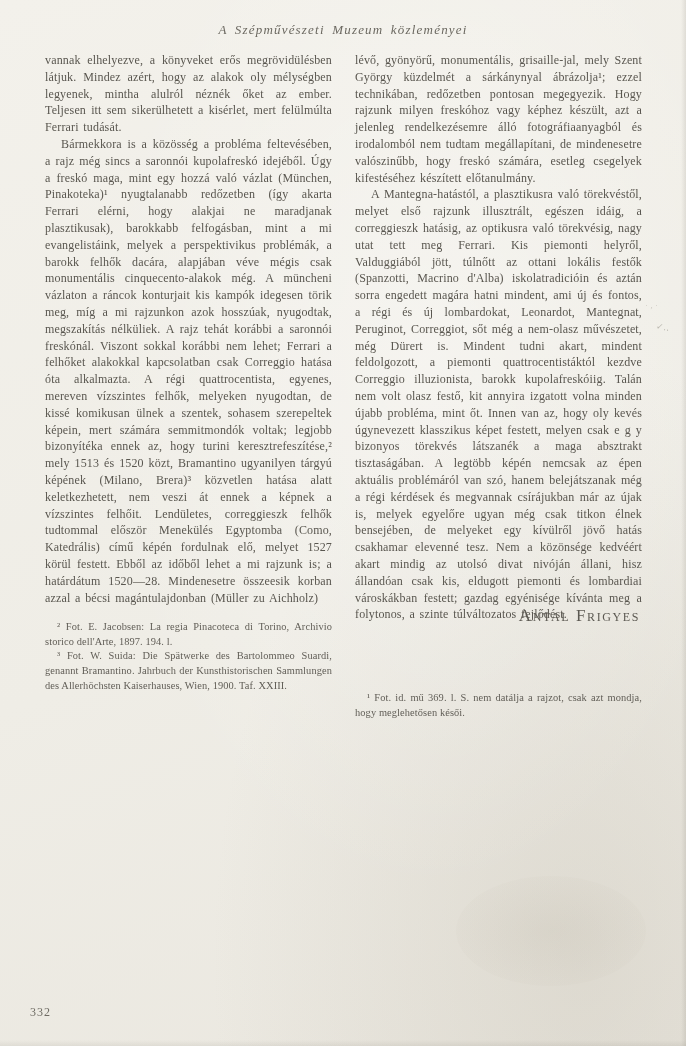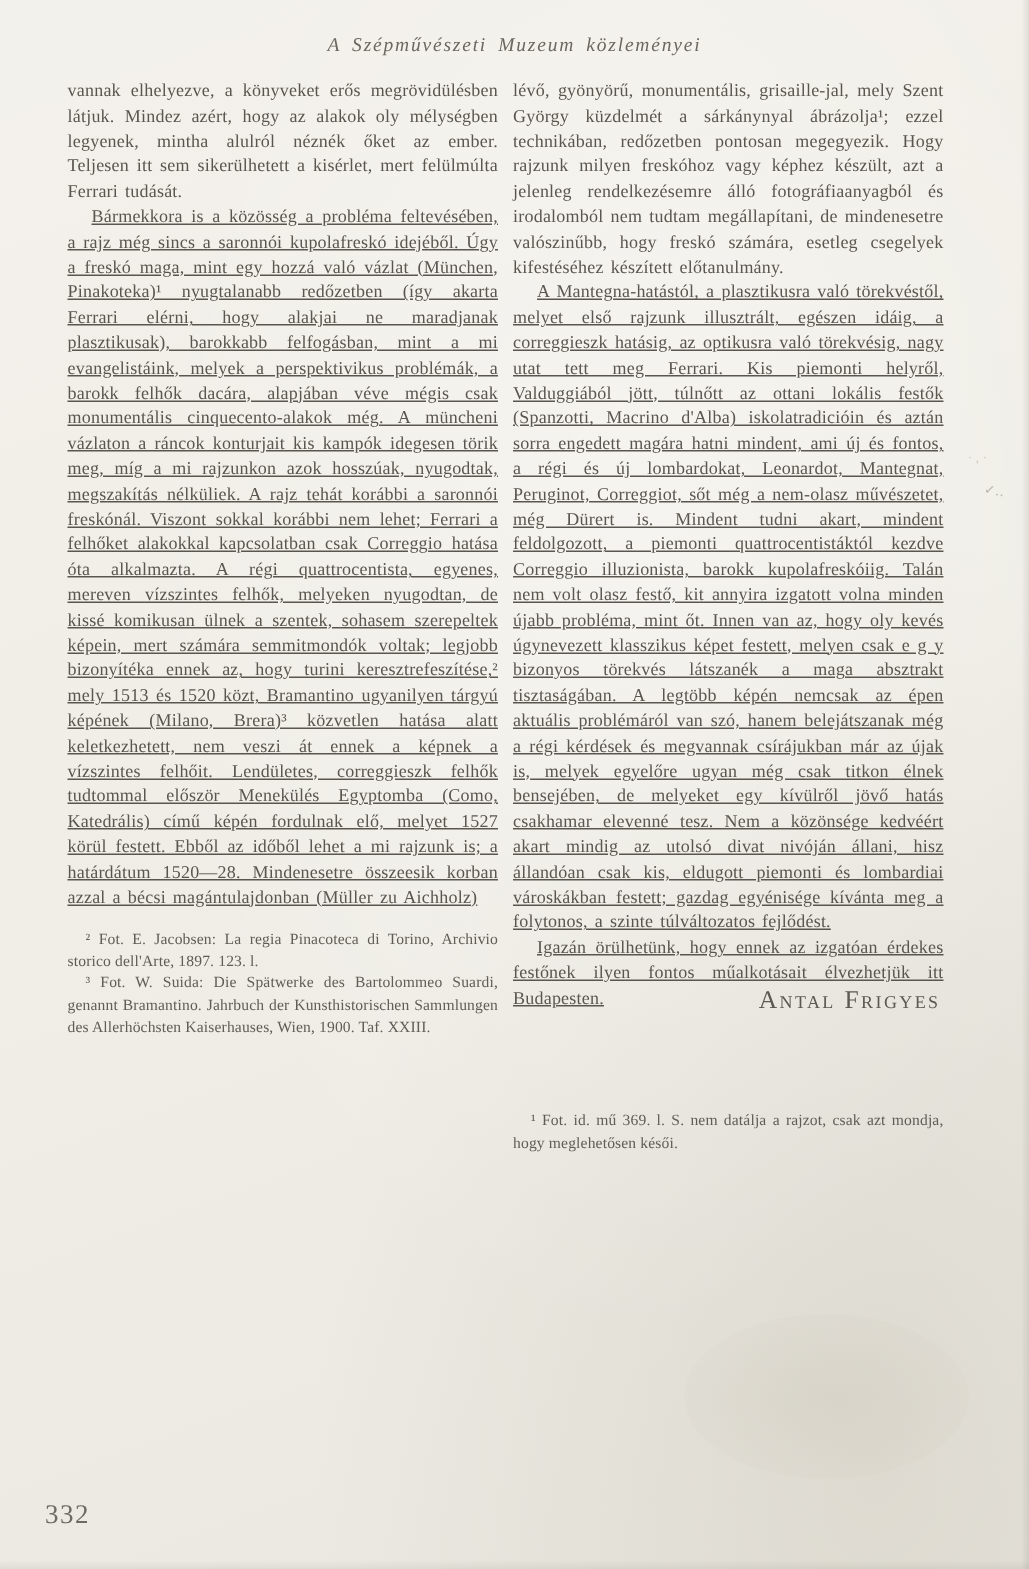--- a/index.html
+++ b/index.html
@@ -29,32 +29,32 @@
     text-align: center;
     font-style: italic;
     font-size: 13px;
     letter-spacing: 1.2px;
     color: #6b6860;
     word-spacing: 3px;
   }
   .columns {
     position: absolute; top: 52px; left: 45px; right: 44px;
     display: flex;
-    gap: 10px;
+    gap: 23px;
   }
   .column { width: 287px; }
   .body-text p {
     margin: 0;
     font-size: 12px;
     line-height: 16.8px;
     text-align: justify;
     letter-spacing: 0.15px;
     word-spacing: 1.5px;
   }
-  .body-text p.indent { text-indent: 16px; text-decoration: underline; }
+  .body-text p.indent { text-indent: 16px; }
   .footnotes { margin-top: 14px; }
   .footnotes p {
     margin: 0;
     font-size: 10.4px;
     line-height: 14.6px;
     text-align: justify;
     text-indent: 12px;
     letter-spacing: 0.1px;
     color: #605d56;
   }
@@ -66,21 +66,21 @@
     padding-right: 2px;
   }
   .signature {
     font-variant: small-caps;
     font-size: 17px;
     letter-spacing: 1.6px;
     color: #5c5952;
   }
   .page-number {
     position: absolute; left: 30px; bottom: 26px;
-    font-size: 18px;
+    font-size: 12px;
     letter-spacing: 1px;
     color: #6e6b63;
   }
   .artifact {
     position: absolute;
     color: #8a867c;
     font-size: 9px;
     opacity: 0.55;
     user-select: none;
   }
@@ -100,30 +100,29 @@
   <div class="running-head">A Szépművészeti Muzeum közleményei</div>
 
   <div class="columns">
 
     <div class="column">
       <div class="body-text">
         <p class="para">vannak elhelyezve, a könyveket erős megrövidülésben látjuk. Mindez azért, hogy az alakok oly mélységben legyenek, mintha alulról néznék őket az ember. Teljesen itt sem sikerülhetett a kisérlet, mert felülmúlta Ferrari tudását.</p>
         <p class="para indent">Bármekkora is a közösség a probléma feltevésében, a rajz még sincs a saronnói kupolafreskó idejéből. Úgy a freskó maga, mint egy hozzá való vázlat (München, Pinakoteka)¹ nyugtalanabb redőzetben (így akarta Ferrari elérni, hogy alakjai ne maradjanak plasztikusak), barokkabb felfogásban, mint a mi evangelistáink, melyek a perspektivikus problémák, a barokk felhők dacára, alapjában véve mégis csak monumentális cinquecento-alakok még. A müncheni vázlaton a ráncok konturjait kis kampók idegesen törik meg, míg a mi rajzunkon azok hosszúak, nyugodtak, megszakítás nélküliek. A rajz tehát korábbi a saronnói freskónál. Viszont sokkal korábbi nem lehet; Ferrari a felhőket alakokkal kapcsolatban csak Correggio hatása óta alkalmazta. A régi quattrocentista, egyenes, mereven vízszintes felhők, melyeken nyugodtan, de kissé komikusan ülnek a szentek, sohasem szerepeltek képein, mert számára semmitmondók voltak; legjobb bizonyítéka ennek az, hogy turini keresztrefeszítése,² mely 1513 és 1520 közt, Bramantino ugyanilyen tárgyú képének (Milano, Brera)³ közvetlen hatása alatt keletkezhetett, nem veszi át ennek a képnek a vízszintes felhőit. Lendületes, correggieszk felhők tudtommal először Menekülés Egyptomba (Como, Katedrális) című képén fordulnak elő, melyet 1527 körül festett. Ebből az időből lehet a mi rajzunk is; a határdátum 1520—28. Mindenesetre összeesik korban azzal a bécsi magántulajdonban (Müller zu Aichholz)</p>
       </div>
       <div class="footnotes">
-        <p>² Fot. E. Jacobsen: La regia Pinacoteca di Torino, Archivio storico dell'Arte, 1897. 123. l.</p>
+        <p>² Fot. E. Jacobsen: La regia Pinacoteca di Torino, Archivio storico dell'Arte, 1897. 194. l.</p>
         <p>³ Fot. W. Suida: Die Spätwerke des Bartolommeo Suardi, genannt Bramantino. Jahrbuch der Kunsthistorischen Sammlungen des Allerhöchsten Kaiserhauses, Wien, 1900. Taf. XXIII.</p>
       </div>
     </div>
 
     <div class="column">
       <div class="body-text">
         <p class="para">lévő, gyönyörű, monumentális, grisaille-jal, mely Szent György küzdelmét a sárkánynyal ábrázolja¹; ezzel technikában, redőzetben pontosan megegyezik. Hogy rajzunk milyen freskóhoz vagy képhez készült, azt a jelenleg rendelkezésemre álló fotográfiaanyagból és irodalomból nem tudtam megállapítani, de mindenesetre valószinűbb, hogy freskó számára, esetleg csegelyek kifestéséhez készített előtanulmány.</p>
         <p class="para indent">A Mantegna-hatástól, a plasztikusra való törekvéstől, melyet első rajzunk illusztrált, egészen idáig, a correggieszk hatásig, az optikusra való törekvésig, nagy utat tett meg Ferrari. Kis piemonti helyről, Valduggiából jött, túlnőtt az ottani lokális festők (Spanzotti, Macrino d'Alba) iskolatradicióin és aztán sorra engedett magára hatni mindent, ami új és fontos, a régi és új lombardokat, Leonardot, Mantegnat, Peruginot, Correggiot, sőt még a nem-olasz művészetet, még Dürert is. Mindent tudni akart, mindent feldolgozott, a piemonti quattrocentistáktól kezdve Correggio illuzionista, barokk kupolafreskóiig. Talán nem volt olasz festő, kit annyira izgatott volna minden újabb probléma, mint őt. Innen van az, hogy oly kevés úgynevezett klasszikus képet festett, melyen csak e g y bizonyos törekvés látszanék a maga absztrakt tisztaságában. A legtöbb képén nemcsak az épen aktuális problémáról van szó, hanem belejátszanak még a régi kérdések és megvannak csírájukban már az újak is, melyek egyelőre ugyan még csak titkon élnek bensejében, de melyeket egy kívülről jövő hatás csakhamar elevenné tesz. Nem a közönsége kedvéért akart mindig az utolsó divat nivóján állani, hisz állandóan csak kis, eldugott piemonti és lombardiai városkákban festett; gazdag egyénisége kívánta meg a folytonos, a szinte túlváltozatos fejlődést.</p>
-        <p class="para indent">Igazán örülhetünk, hogy ennek az izgatóan érdekes festőnek ilyen fontos műalkotásait élvezhetjük itt Budapesten.</p>
       </div>
       <div class="sig-line">
         <span class="signature">Antal Frigyes</span>
       </div>
       <div class="footnotes fn-right">
         <p>¹ Fot. id. mű 369. l. S. nem datálja a rajzot, csak azt mondja, hogy meglehetősen késői.</p>
       </div>
     </div>
 
   </div>

